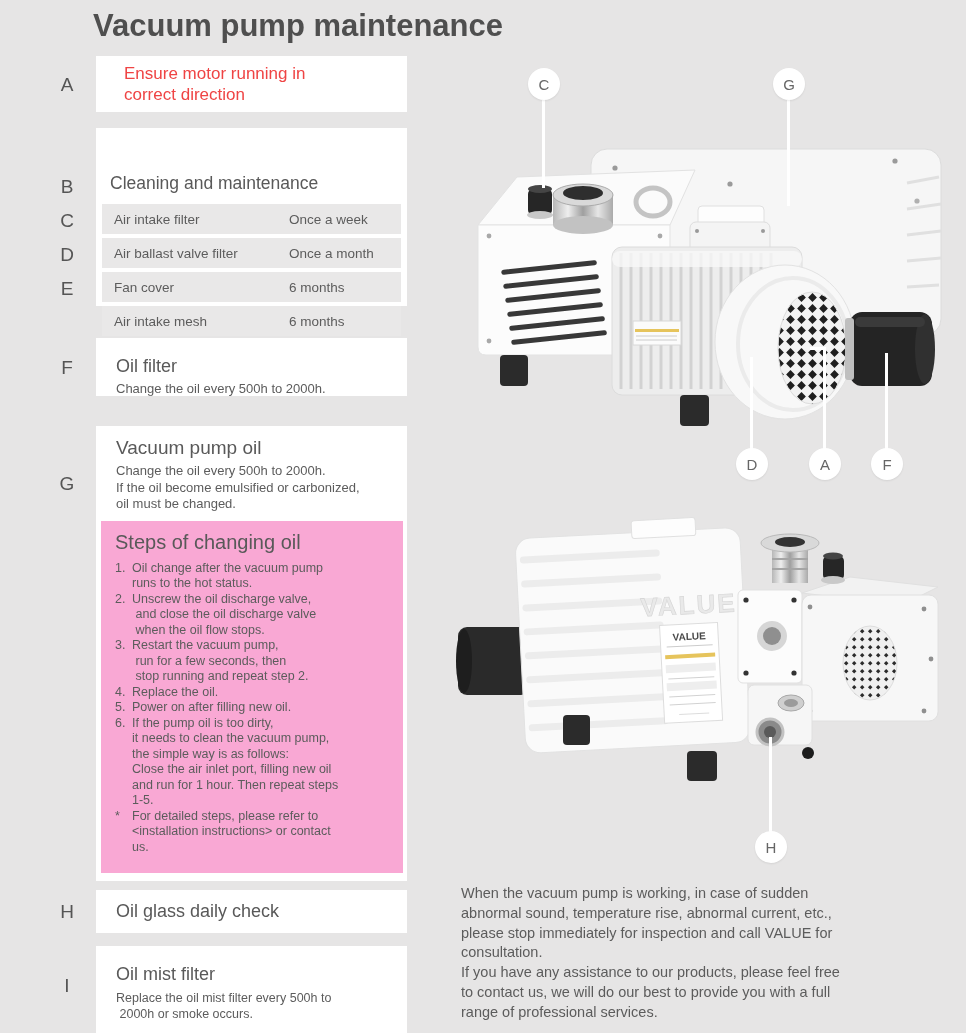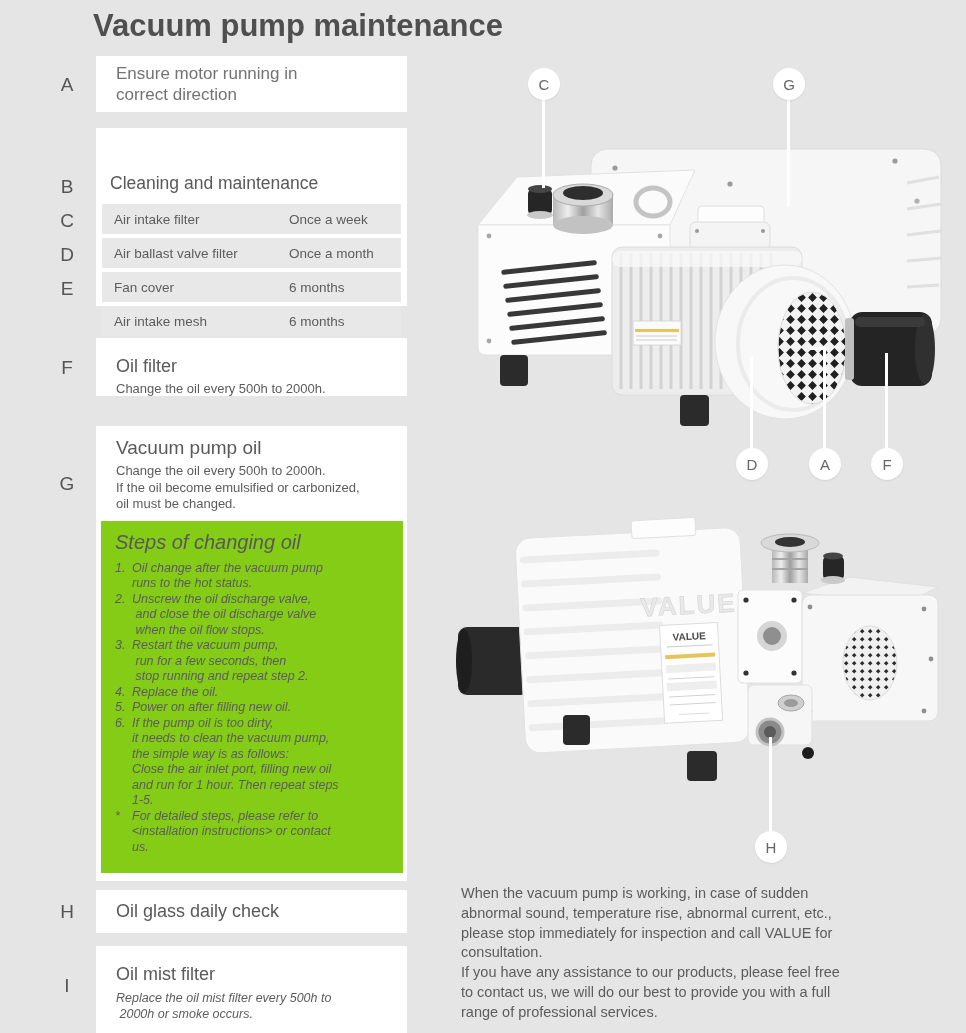--- a/index.html
+++ b/index.html
@@ -1,44 +1,44 @@
 <!DOCTYPE html>
 <html><head>
 <meta charset="utf-8">
 <style>
   html,body{margin:0;padding:0;}
   body{font-family:"Liberation Sans",sans-serif;background:#cfcfcf;}
   #page{position:relative;width:966px;height:1033px;background:#e6e5e5;overflow:hidden;
         font-family:"Liberation Sans",sans-serif;color:#5c5c5c;}
   .pre{white-space:pre-line;}
-  .prew{white-space:pre-wrap;font-style:italic;}
+  .prew{white-space:pre-wrap;}
 
   #page-title{position:absolute;left:93px;top:8px;font-size:31px;font-weight:bold;color:#4f4f4f;}
 
   .letter{position:absolute;left:52px;width:30px;text-align:center;font-size:19px;color:#555;}
   #letter-a{top:74px;} #letter-b{top:176px;} #letter-c{top:210px;} #letter-d{top:244px;}
   #letter-e{top:278px;} #letter-f{top:357px;} #letter-g{top:473px;} #letter-h{top:901px;}
   #letter-i{top:975px;}
 
   .card{position:absolute;left:96px;width:311px;background:#ffffff;box-sizing:border-box;}
-  #card-a{top:56px;height:56px;display:flex;align-items:center;padding-left:20px;
-          font-size:17px;color:#737373;line-height:21px;}
+  #card-a{top:56px;height:56px;display:flex;align-items:center;padding-left:28px;
+          font-size:17px;color:#ef4444;line-height:21px;}
   #card-cleaning{top:128px;height:178px;}
   #card-cleaning .card-title{padding:13px 0 10px 14px;font-size:17.5px;color:#595959;margin-top:32px;}
   .clean-row{height:30px;margin:0 6px 4px 6px;background:#e9e8e8;display:flex;
              align-items:center;font-size:13.5px;color:#5c5c5c;}
   .clean-row .item{padding-left:12px;width:175px;}
   #card-oil-filter{top:338px;height:58px;padding:8px 0 0 20px;}
   #card-oil-filter .card-title{font-size:18px;color:#595959;margin-top:10px;}
   #card-oil-filter .card-desc{font-size:13px;margin-top:4px;}
   #card-vpo{top:426px;height:455px;}
   #card-vpo .card-title{margin:11px 12px 4px 20px;font-size:19px;color:#595959;}
   #card-vpo .card-desc{margin-left:20px;font-size:13px;line-height:16.5px;}
-  #steps-panel{margin:8px 4px 0 5px;background:#84cc16;padding:8px 10px 10px 14px;
-               box-sizing:border-box;min-height:352px;font-style:italic;}
+  #steps-panel{margin:8px 4px 0 5px;background:#f9a8d4;padding:8px 10px 10px 14px;
+               box-sizing:border-box;min-height:352px;}
   #steps-panel .panel-title{font-size:20px;color:#595959;margin:2px 0 7px 0;}
   .step{display:flex;font-size:12.5px;line-height:15.5px;color:#5c5c5c;}
   .step .marker{width:17px;flex:none;}
   .step .text{white-space:pre-wrap;}
   #card-oil-glass{top:890px;height:43px;display:flex;align-items:center;
                   padding-left:20px;font-size:18px;color:#595959;}
   #card-oil-mist{top:946px;height:87px;padding:10px 0 0 20px;}
   #card-oil-mist .card-title{font-size:18px;color:#595959;margin-top:8px;}
   #card-oil-mist .card-desc{font-size:12.5px;line-height:16px;margin-top:5px;}
 

